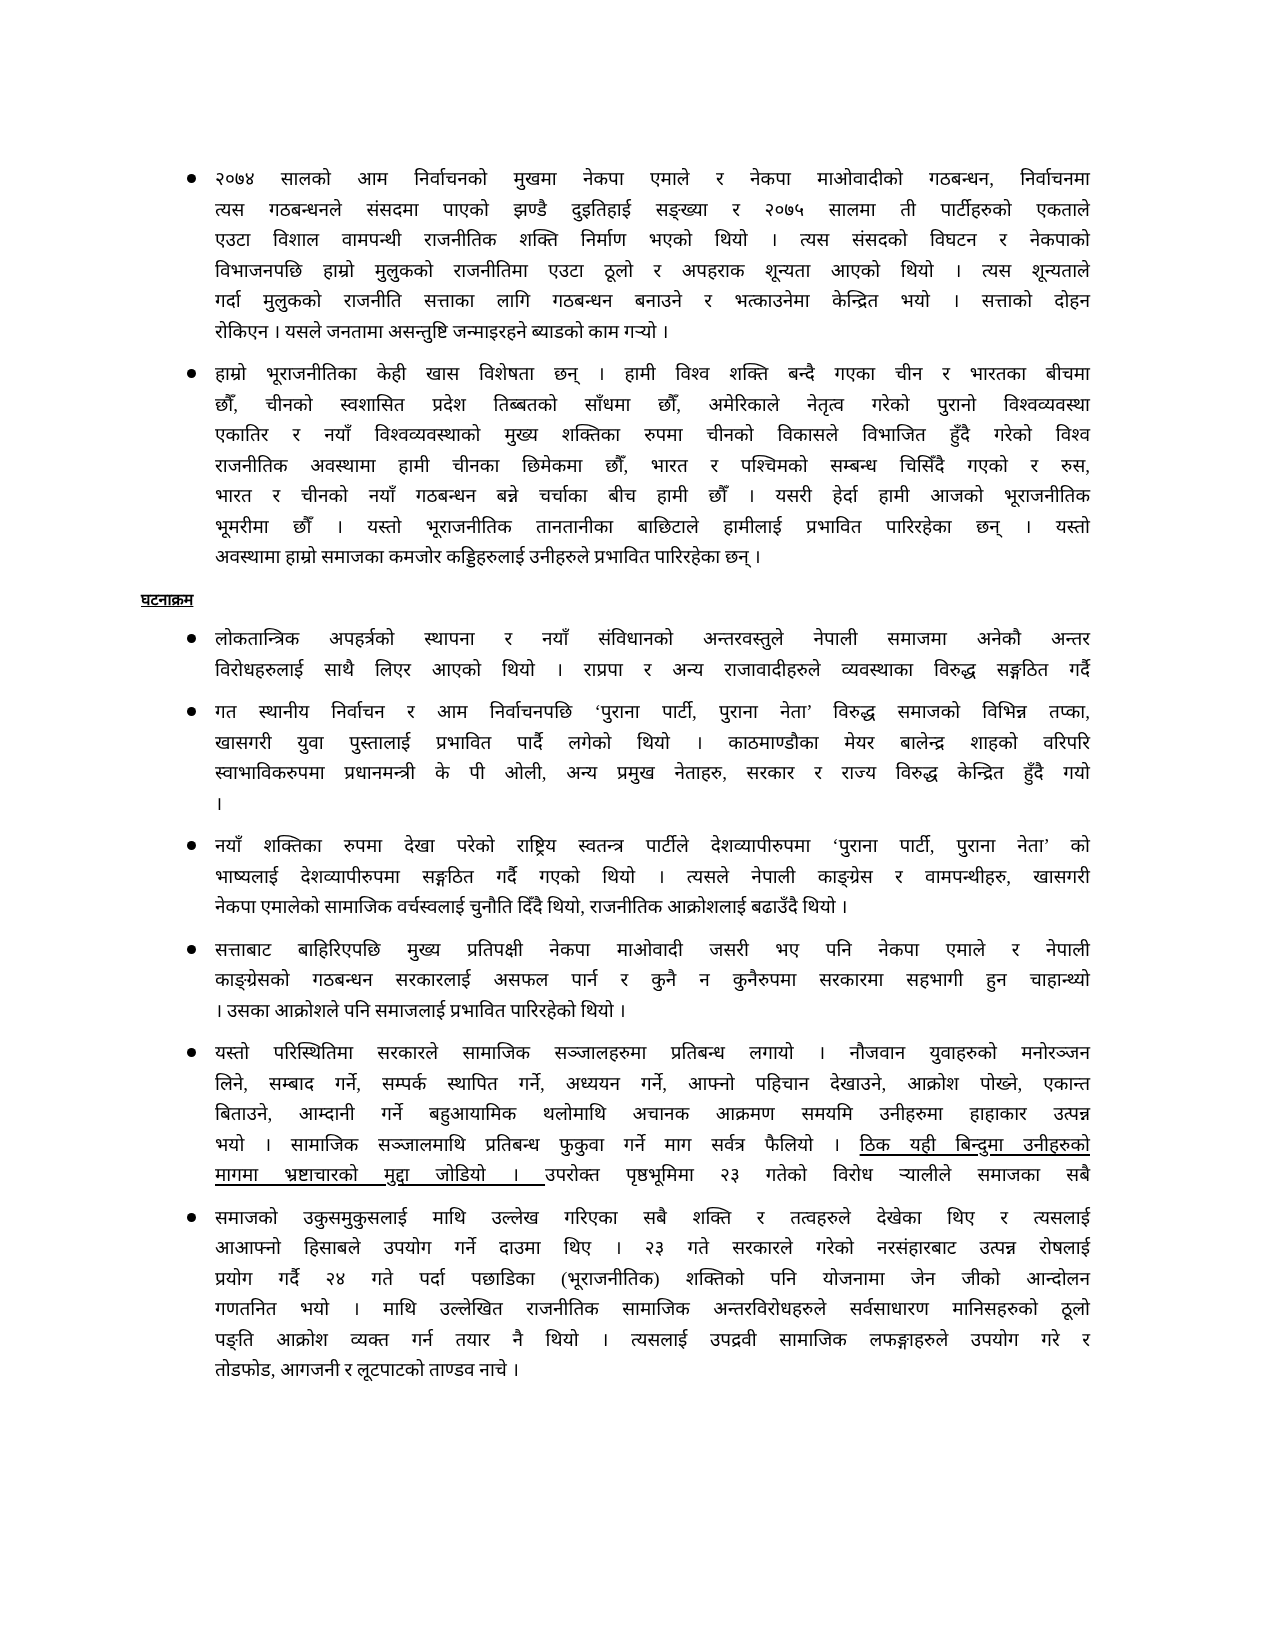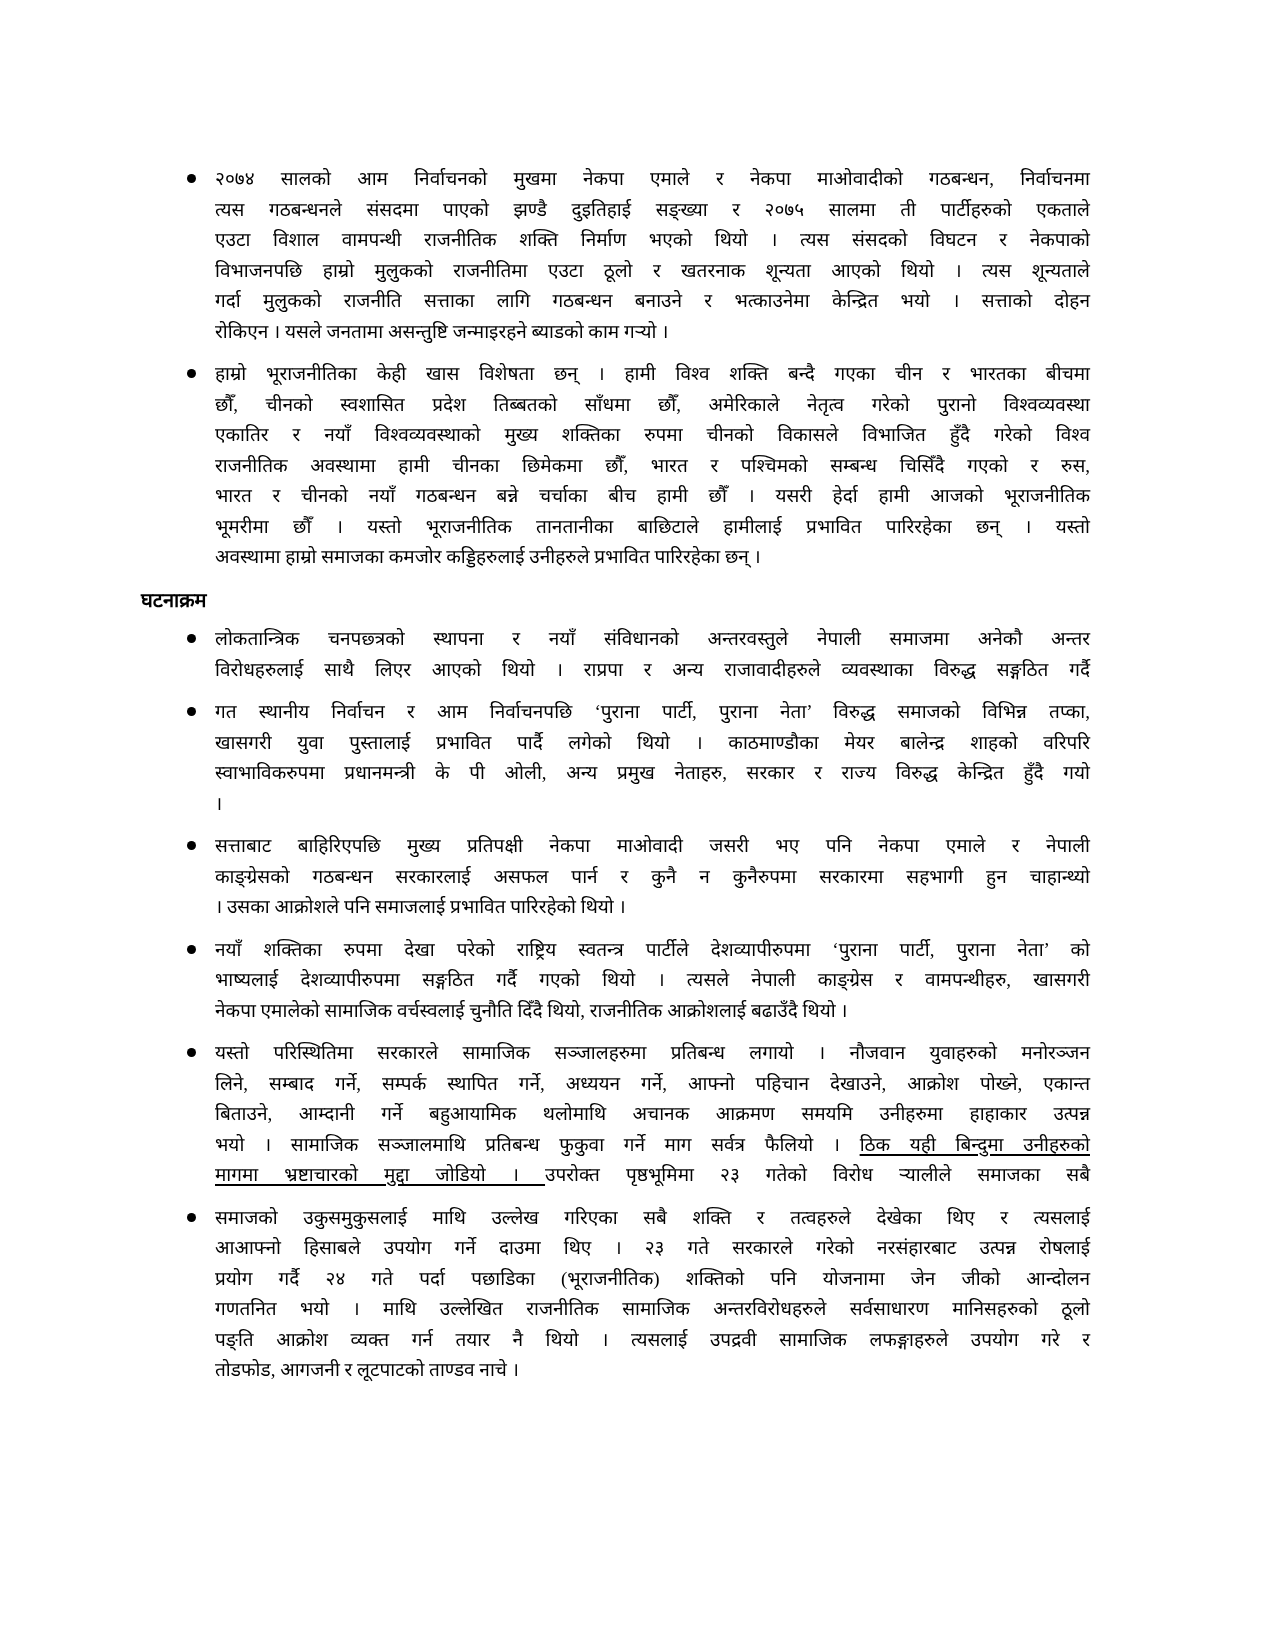--- a/index.html
+++ b/index.html
@@ -16,22 +16,23 @@
     color: #000000;
     font-family: "Liberation Serif", "DejaVu Serif", serif;
     font-size: 19px;
     line-height: 30.5px;
     box-sizing: border-box;
     padding: 148px 185px 40px 141px;
     overflow: hidden;
   }
   .heading {
     font-weight: bold;
-    font-size: 20px;
+    font-size: 16px;
     margin: 5px 0 9px 0;
+    text-decoration: underline;
   }
   .bullet {
     position: relative;
     margin: 0 0 12px 44px;
     padding-left: 30px;
   }
   .marker {
     position: absolute;
     left: 2px;
     top: 10px;
@@ -58,58 +59,58 @@
 </head>
 <body>
 
 <div class="page">
   <div>
       <div class="bullet">
         <span class="marker"></span>
         <div class="line">२०७४ सालको आम निर्वाचनको मुखमा नेकपा एमाले र नेकपा माओवादीको गठबन्धन, निर्वाचनमा</div>
         <div class="line">त्यस गठबन्धनले संसदमा पाएको झण्डै दुइतिहाई सङ्ख्या र २०७५ सालमा ती पार्टीहरुको एकताले</div>
         <div class="line">एउटा विशाल वामपन्थी राजनीतिक शक्ति निर्माण भएको थियो । त्यस संसदको विघटन र नेकपाको</div>
-        <div class="line">विभाजनपछि हाम्रो मुलुकको राजनीतिमा एउटा ठूलो र खतरनाक शून्यता आएको थियो । त्यस शून्यताले</div>
+        <div class="line">विभाजनपछि हाम्रो मुलुकको राजनीतिमा एउटा ठूलो र अपहराक शून्यता आएको थियो । त्यस शून्यताले</div>
         <div class="line">गर्दा मुलुकको राजनीति सत्ताका लागि गठबन्धन बनाउने र भत्काउनेमा केन्द्रित भयो । सत्ताको दोहन</div>
         <div class="line last">रोकिएन । यसले जनतामा असन्तुष्टि जन्माइरहने ब्याडको काम गऱ्यो ।</div>
       </div>
       <div class="bullet">
         <span class="marker"></span>
         <div class="line">हाम्रो भूराजनीतिका केही खास विशेषता छन् । हामी विश्व शक्ति बन्दै गएका चीन र भारतका बीचमा</div>
         <div class="line">छौँ, चीनको स्वशासित प्रदेश तिब्बतको साँधमा छौँ, अमेरिकाले नेतृत्व गरेको पुरानो विश्वव्यवस्था</div>
         <div class="line">एकातिर र नयाँ विश्वव्यवस्थाको मुख्य शक्तिका रुपमा चीनको विकासले विभाजित हुँदै गरेको विश्व</div>
         <div class="line">राजनीतिक अवस्थामा हामी चीनका छिमेकमा छौँ, भारत र पश्चिमको सम्बन्ध चिसिँदै गएको र रुस,</div>
         <div class="line">भारत र चीनको नयाँ गठबन्धन बन्ने चर्चाका बीच हामी छौँ । यसरी हेर्दा हामी आजको भूराजनीतिक</div>
         <div class="line">भूमरीमा छौँ । यस्तो भूराजनीतिक तानतानीका बाछिटाले हामीलाई प्रभावित पारिरहेका छन् । यस्तो</div>
         <div class="line last">अवस्थामा हाम्रो समाजका कमजोर कड्डिहरुलाई उनीहरुले प्रभावित पारिरहेका छन् ।</div>
       </div>
       <div class="heading">घटनाक्रम</div>
       <div class="bullet">
         <span class="marker"></span>
-        <div class="line">लोकतान्त्रिक चनपछ्त्रको स्थापना र नयाँ संविधानको अन्तरवस्तुले नेपाली समाजमा अनेकौ अन्तर</div>
+        <div class="line">लोकतान्त्रिक अपहर्त्रको स्थापना र नयाँ संविधानको अन्तरवस्तुले नेपाली समाजमा अनेकौ अन्तर</div>
         <div class="line">विरोधहरुलाई साथै लिएर आएको थियो । राप्रपा र अन्य राजावादीहरुले व्यवस्थाका विरुद्ध सङ्गठित गर्दै</div>
       </div>
       <div class="bullet">
         <span class="marker"></span>
         <div class="line">गत स्थानीय निर्वाचन र आम निर्वाचनपछि ‘पुराना पार्टी, पुराना नेता’ विरुद्ध समाजको विभिन्न तप्का,</div>
         <div class="line">खासगरी युवा पुस्तालाई प्रभावित पार्दै लगेको थियो । काठमाण्डौका मेयर बालेन्द्र शाहको वरिपरि</div>
         <div class="line">स्वाभाविकरुपमा प्रधानमन्त्री के पी ओली, अन्य प्रमुख नेताहरु, सरकार र राज्य विरुद्ध केन्द्रित हुँदै गयो</div>
         <div class="line last">।</div>
       </div>
       <div class="bullet">
         <span class="marker"></span>
+        <div class="line">नयाँ शक्तिका रुपमा देखा परेको राष्ट्रिय स्वतन्त्र पार्टीले देशव्यापीरुपमा ‘पुराना पार्टी, पुराना नेता’ को</div>
+        <div class="line">भाष्यलाई देशव्यापीरुपमा सङ्गठित गर्दै गएको थियो । त्यसले नेपाली काङ्ग्रेस र वामपन्थीहरु, खासगरी</div>
+        <div class="line last">नेकपा एमालेको सामाजिक वर्चस्वलाई चुनौति दिँदै थियो, राजनीतिक आक्रोशलाई बढाउँदै थियो ।</div>
+      </div>
+      <div class="bullet">
+        <span class="marker"></span>
         <div class="line">सत्ताबाट बाहिरिएपछि मुख्य प्रतिपक्षी नेकपा माओवादी जसरी भए पनि नेकपा एमाले र नेपाली</div>
         <div class="line">काङ्ग्रेसको गठबन्धन सरकारलाई असफल पार्न र कुनै न कुनैरुपमा सरकारमा सहभागी हुन चाहान्थ्यो</div>
         <div class="line last">। उसका आक्रोशले पनि समाजलाई प्रभावित पारिरहेको थियो ।</div>
-      </div>
-      <div class="bullet">
-        <span class="marker"></span>
-        <div class="line">नयाँ शक्तिका रुपमा देखा परेको राष्ट्रिय स्वतन्त्र पार्टीले देशव्यापीरुपमा ‘पुराना पार्टी, पुराना नेता’ को</div>
-        <div class="line">भाष्यलाई देशव्यापीरुपमा सङ्गठित गर्दै गएको थियो । त्यसले नेपाली काङ्ग्रेस र वामपन्थीहरु, खासगरी</div>
-        <div class="line last">नेकपा एमालेको सामाजिक वर्चस्वलाई चुनौति दिँदै थियो, राजनीतिक आक्रोशलाई बढाउँदै थियो ।</div>
       </div>
       <div class="bullet">
         <span class="marker"></span>
         <div class="line">यस्तो परिस्थितिमा सरकारले सामाजिक सञ्जालहरुमा प्रतिबन्ध लगायो । नौजवान युवाहरुको मनोरञ्जन</div>
         <div class="line">लिने, सम्बाद गर्ने, सम्पर्क स्थापित गर्ने, अध्ययन गर्ने, आफ्नो पहिचान देखाउने, आक्रोश पोख्ने, एकान्त</div>
         <div class="line">बिताउने, आम्दानी गर्ने बहुआयामिक थलोमाथि अचानक आक्रमण समयमि उनीहरुमा हाहाकार उत्पन्न</div>
         <div class="line"><span>भयो । सामाजिक सञ्जालमाथि प्रतिबन्ध फुकुवा गर्ने माग सर्वत्र फैलियो । </span><span class="u">ठिक यही बिन्दुमा उनीहरुको</span></div>
         <div class="line"><span class="u">मागमा भ्रष्टाचारको मुद्दा जोडियो । </span><span>उपरोक्त पृष्ठभूमिमा २३ गतेको विरोध ऱ्यालीले समाजका सबै</span></div>
       </div>
       <div class="bullet">

